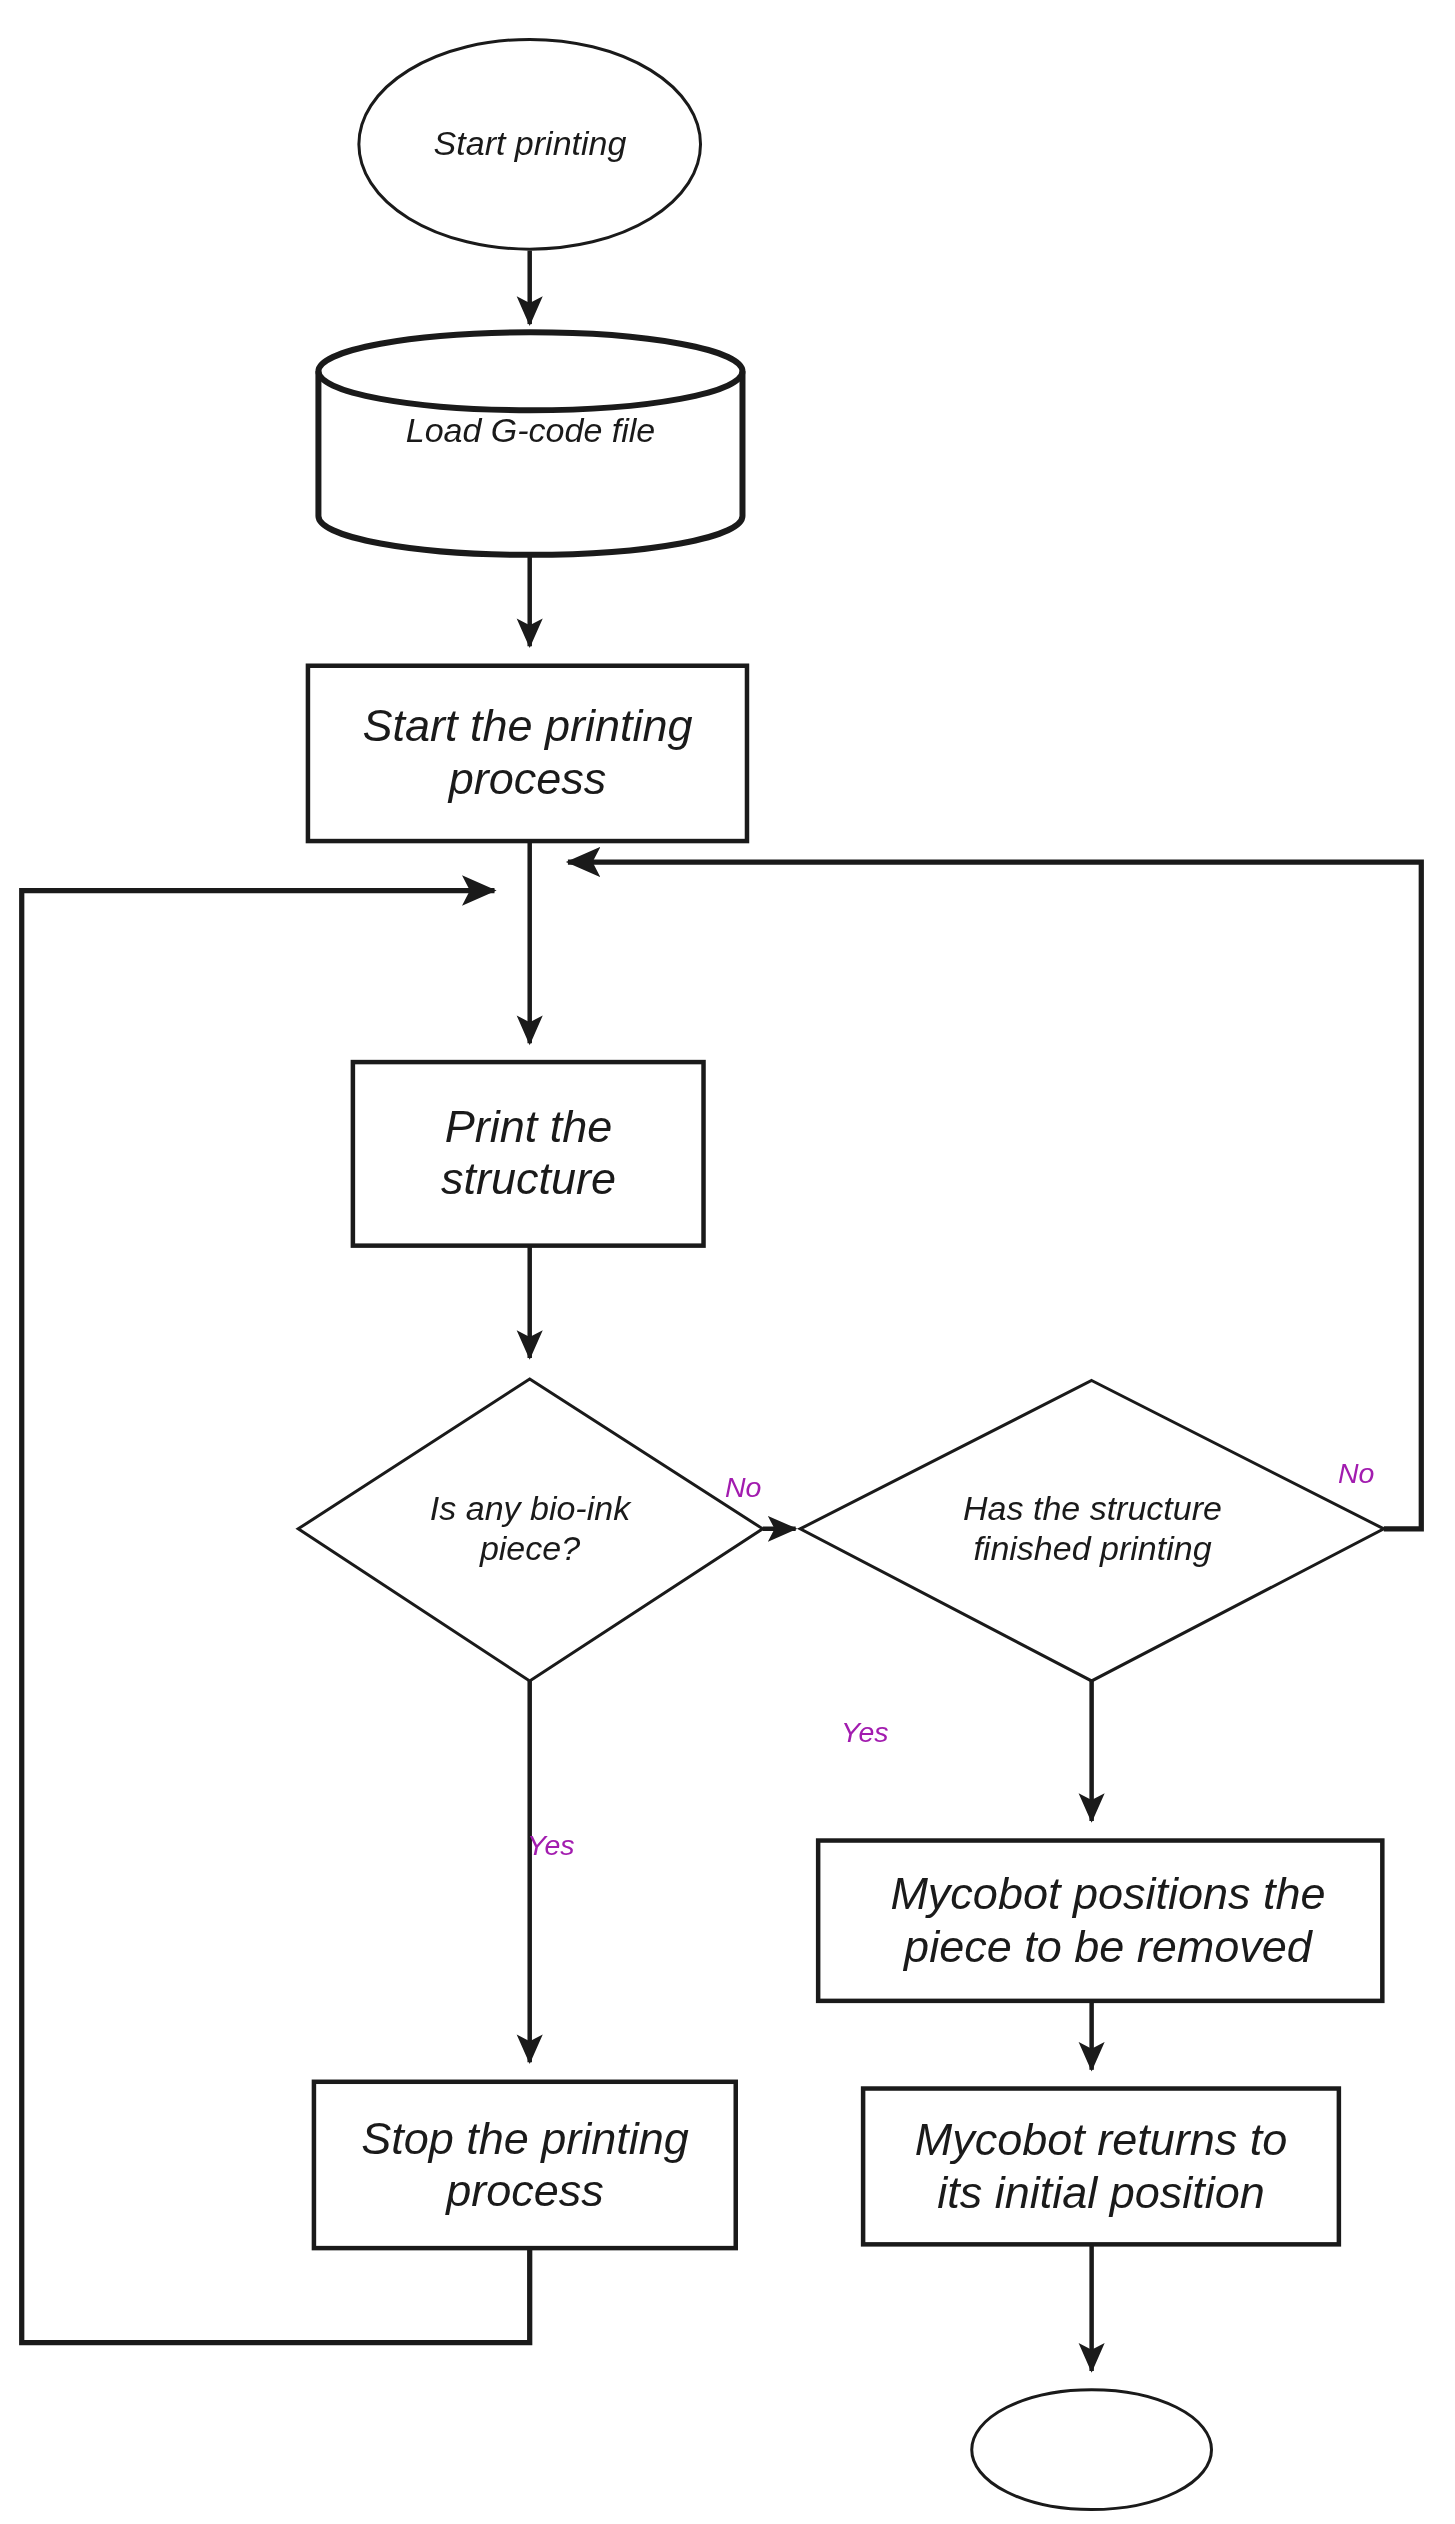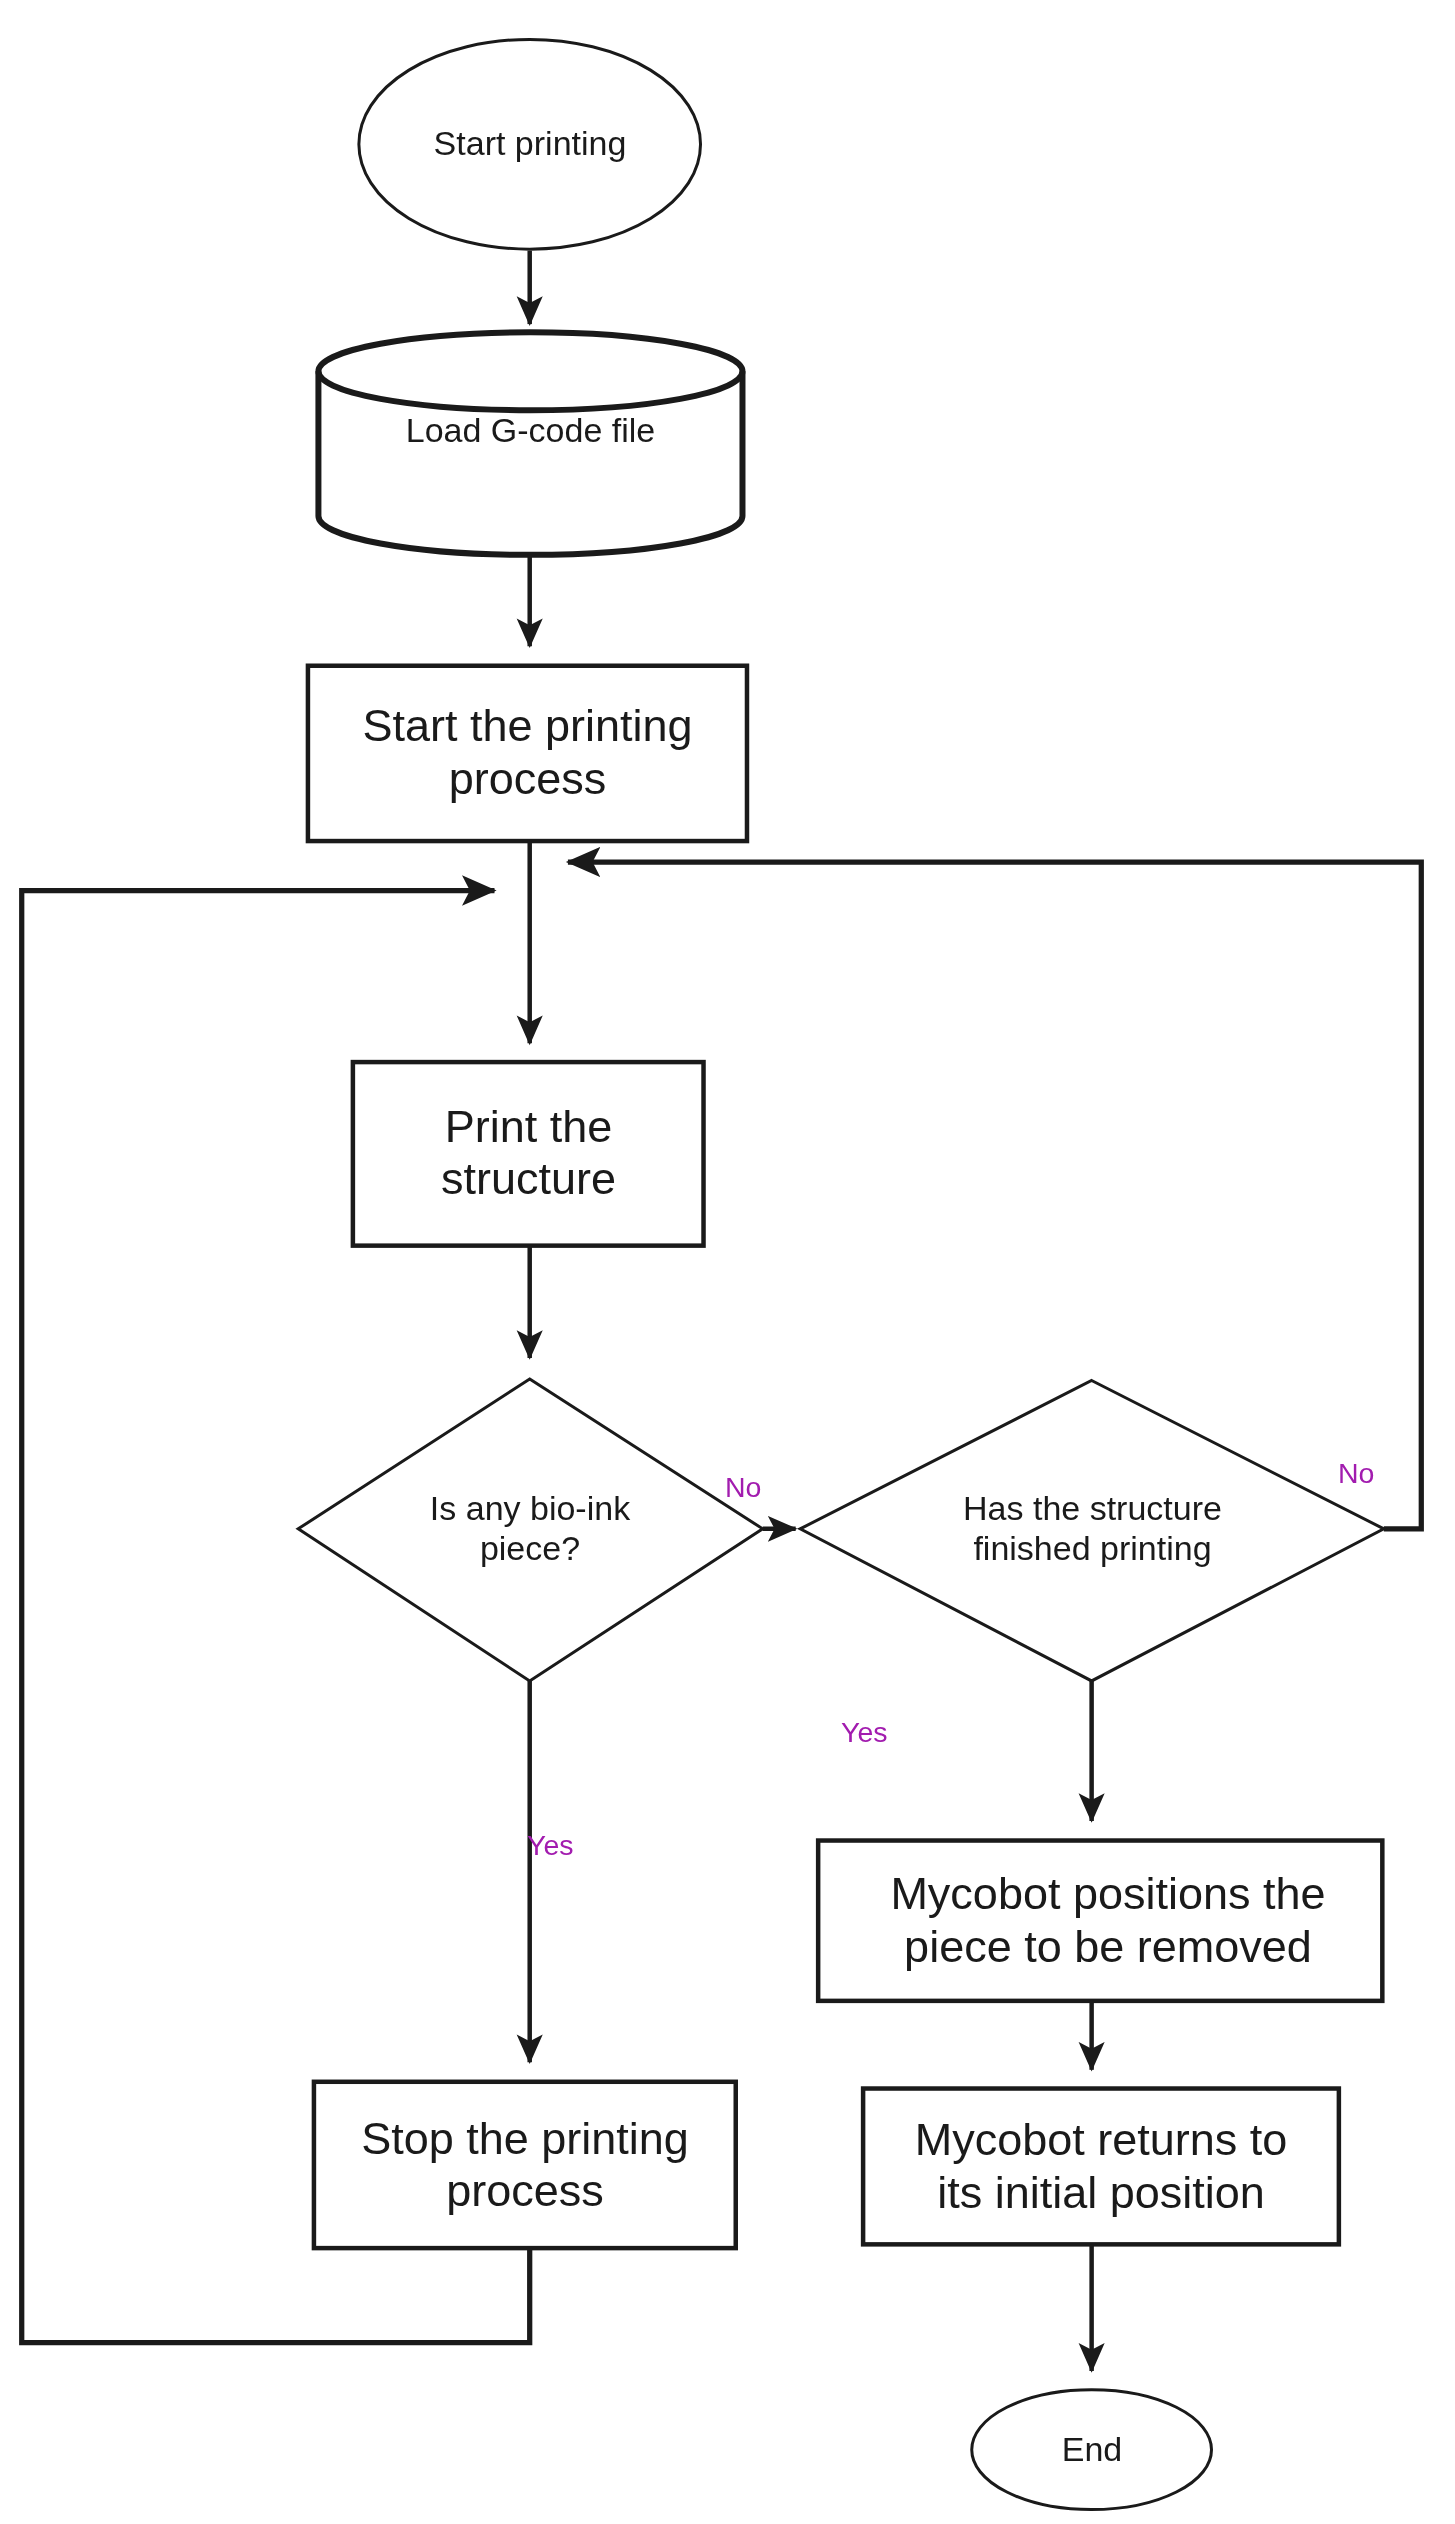--- a/index.html
+++ b/index.html
@@ -10,20 +10,21 @@
   }
   body {
     font-family: "Liberation Sans", sans-serif;
   }
   #canvas {
     position: relative;
     width: 1455px;
     height: 2525px;
     background: #ffffff;
     overflow: hidden;
+    font-style: italic;
   }
   #flow-svg {
     position: absolute;
     left: 0;
     top: 0;
     width: 1455px;
     height: 2525px;
   }
   .node-label {
     position: absolute;
@@ -155,21 +156,20 @@
 
   <div class="node-label lbl-process" style="left:320px; top:2091px; width:410px; height:148px;">Stop the printing
 process</div>
 
   <div class="node-label lbl-process" style="left:832px; top:1848px; width:552px; height:145px;">Mycobot positions the
 piece to be removed</div>
 
   <div class="node-label lbl-process" style="left:869px; top:2096px; width:464px; height:141px;">Mycobot returns to
 its initial position</div>
 
-  <div class="node-label lbl-terminator" style="left:972px; top:2412px; width:240px; height:75px;">End</div>
 
   <div class="edge-label" style="left:725px; top:1471px;">No</div>
 
   <div class="edge-label" style="left:527px; top:1829px;">Yes</div>
 
   <div class="edge-label" style="left:1338px; top:1457px;">No</div>
 
   <div class="edge-label" style="left:841px; top:1716px;">Yes</div>
 
 </div>

